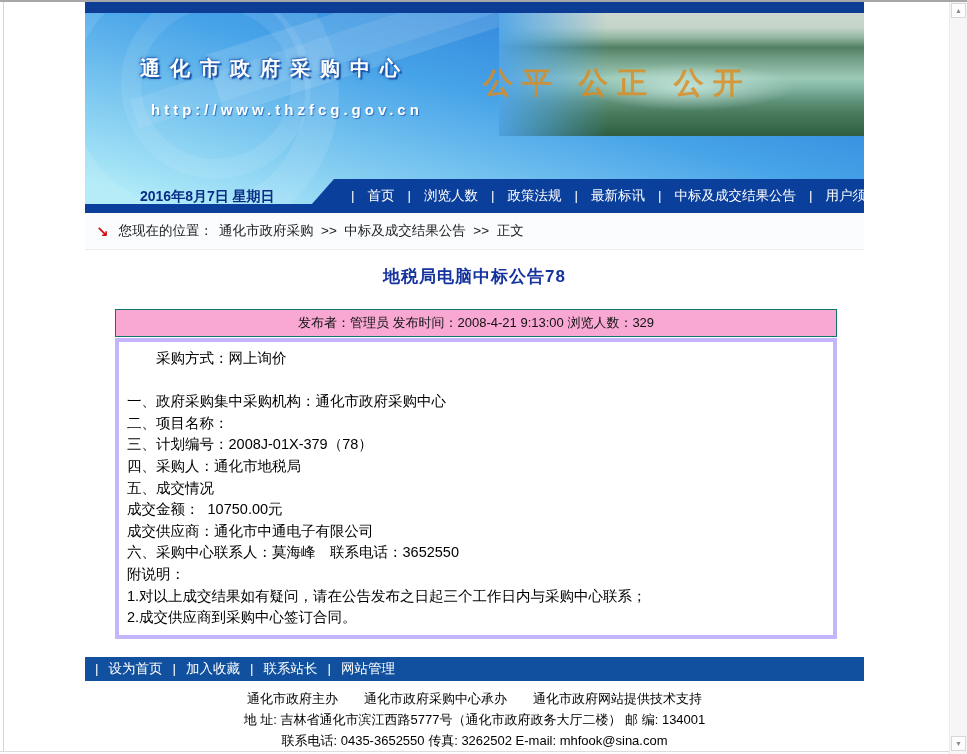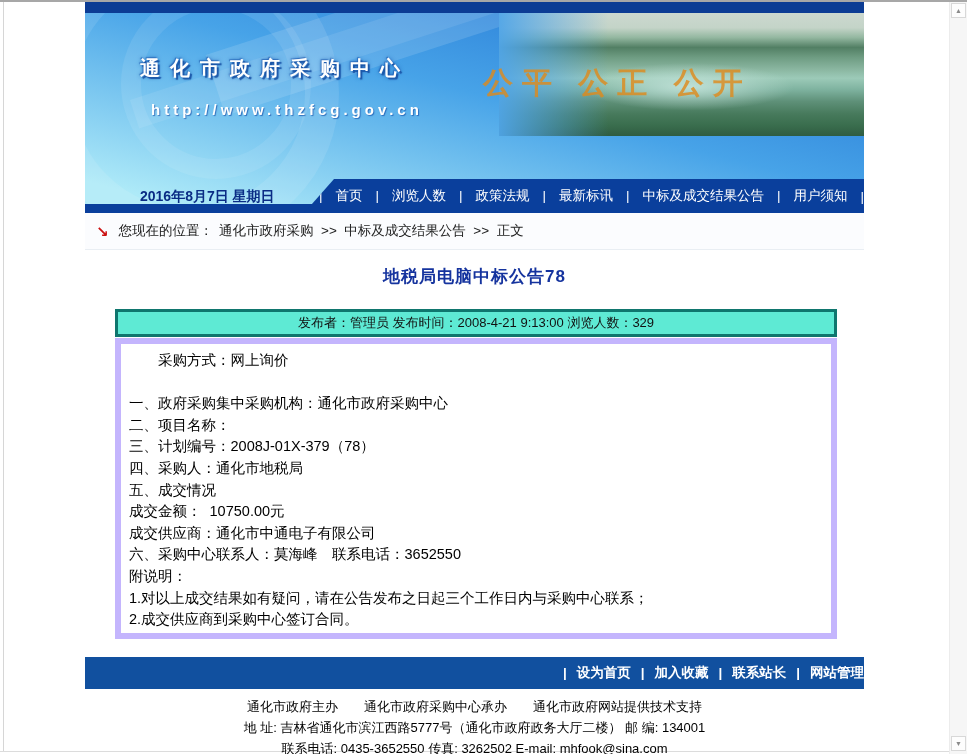--- a/index.html
+++ b/index.html
@@ -56,47 +56,47 @@
     text-shadow:2px 2px 1px #1a55a8, -1px -1px 1px rgba(20,80,170,0.6), 0 0 4px rgba(20,80,170,0.8);}
   .banner-url{position:absolute;left:66px;top:88px;font-size:15px;font-weight:bold;color:#fff;
     letter-spacing:4px;white-space:nowrap;z-index:3;text-shadow:1px 1px 1px rgba(20,80,170,0.7);}
   .banner-slogan{position:absolute;left:398px;top:50px;font-size:30px;font-weight:bold;
     color:var(--slogan_orange,#e08a1a);opacity:0.8;letter-spacing:9px;white-space:nowrap;z-index:3;}
   .banner-date{position:absolute;left:55px;top:131px;font-size:14px;font-weight:bold;
     color:var(--date_navy,#0a2c85);z-index:4;white-space:nowrap;margin-top:44px;}
   .banner-strip{position:absolute;left:0;bottom:0;width:100%;height:9px;background:var(--nav_blue,#0a3f9c);z-index:4;}
   .banner-nav{position:absolute;right:0;bottom:0;width:560px;height:34px;background:var(--nav_blue,#0a3f9c);
     clip-path:polygon(30px 0, 100% 0, 100% 100%, 0 100%);z-index:5;
-    display:flex;align-items:center;justify-content:flex-end;padding-left:34px;}
+    display:flex;align-items:center;justify-content:flex-start;padding-left:34px;}
   .hnav{display:flex;align-items:center;color:#fff;font-size:13.5px;white-space:nowrap;}
   .hnav-item{color:#fff;text-decoration:none;cursor:pointer;}
   .hnav-item::before{content:"|";margin:0 13px;font-weight:normal;}
   .hnav::after{content:"|";margin-left:13px;}
 
   
   .breadcrumb{height:37px;background:#fbfcfe;border-bottom:1px solid #e9eef3;
     display:flex;align-items:center;padding-left:11px;font-size:13.5px;color:#222;}
   .crumb-arrow{color:var(--arrow_red,#cc1111);font-weight:bold;font-size:15px;margin-right:10px;line-height:1;}
   .crumb-label{color:#222;}
   .crumbs{margin-left:6px;white-space:pre;}
   .crumb{color:#222;text-decoration:none;cursor:pointer;}
   .crumb + .crumb::before{content:"  >>  ";white-space:pre;color:#222;}
 
   
   .article-title{margin-top:15px;text-align:center;font-size:17px;font-weight:bold;
     color:var(--title_blue,#15339e);letter-spacing:1px;}
-  .meta-bar{margin:21px 27px 0 30px;height:28px;background:#5eead4;border:3px solid #0f766e;
+  .meta-bar{margin:21px 27px 0 30px;height:28px;background:#f9a8d4;border:1px solid #0f766e;
     display:flex;align-items:center;justify-content:center;font-size:13px;color:#111;white-space:pre;}
-  .content-box{margin:1px 27px 0 30px;height:301px;border:6px solid #c4b5fd;background:#fff;
+  .content-box{margin:1px 27px 0 30px;height:301px;border:4px solid #c4b5fd;background:#fff;
     padding:6px 8px;font-size:14.5px;line-height:21.6px;color:#000;overflow:hidden;}
   .content-line{white-space:pre-wrap;min-height:21.6px;}
 
   
-  .footer-bar{margin-top:18px;height:32px;background:var(--footer_bar_blue,#11509f);
-    display:flex;align-items:center;justify-content:flex-end;font-weight:bold;}
+  .footer-bar{margin-top:18px;height:24px;background:var(--footer_bar_blue,#11509f);
+    display:flex;align-items:center;justify-content:flex-start;}
   .fnav{display:flex;align-items:center;color:#fff;font-size:13.5px;white-space:nowrap;}
   .fnav-item{color:#fff;text-decoration:none;cursor:pointer;}
   .fnav-item::before{content:"|";margin:0 10px;}
   .footer-text{margin-top:7px;text-align:center;font-size:13px;color:#000;line-height:21px;}
   .footer-line{white-space:pre-wrap;}
 </style>
 </head>
 <body>
 
 <div class="frame-top"></div>

